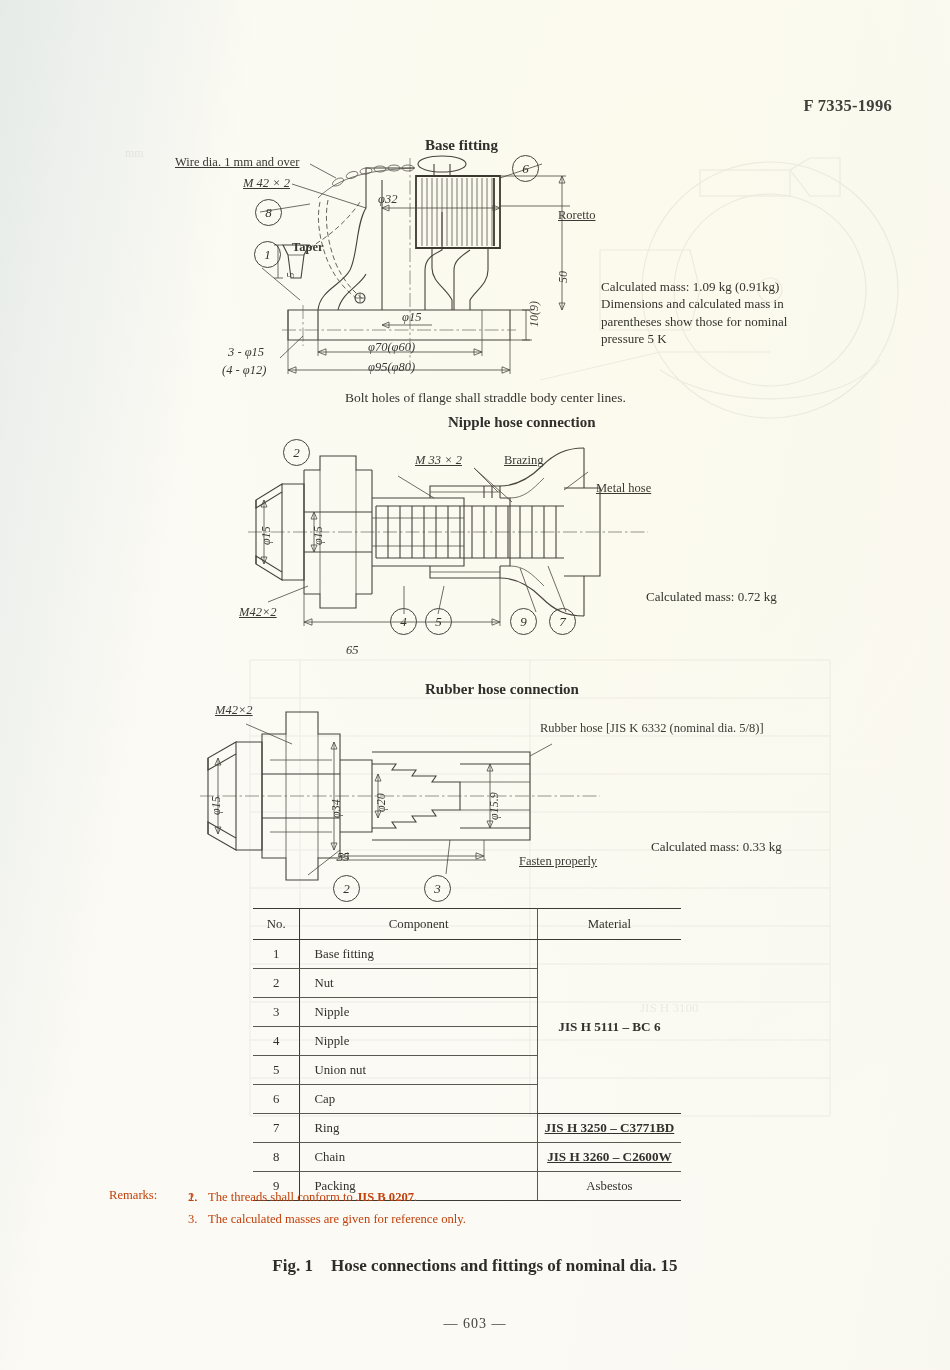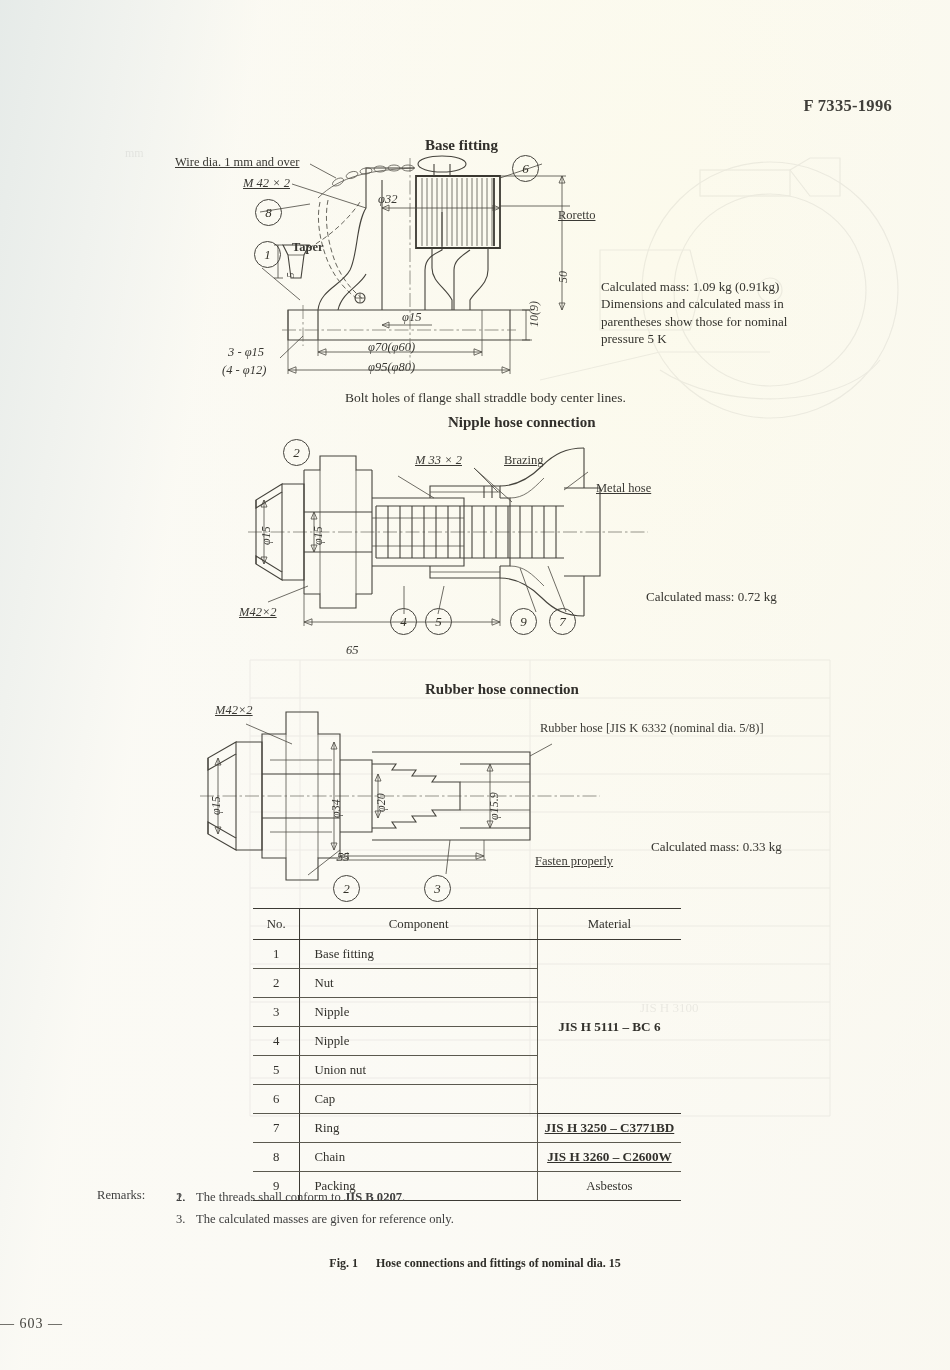--- a/index.html
+++ b/index.html
@@ -163,25 +163,25 @@
     font-weight: bold;
     font-size: 13.2px;
     border-bottom: 1.6px solid #3c3a34 !important;
   }
   td.mat-plain { font-weight: normal; font-size: 12.8px; }
   td.mat-bold  { font-weight: bold; font-size: 13.2px; text-decoration: underline; }
 
   
   .remarks-wrap {
     position: absolute;
-    left: 97px;
+    left: 109px;
     top: 1186px;
     width: 790px;
     font-size: 12.6px;
-    color: #404040;
+    color: #c2410c;
     line-height: 1.55;
   }
   .remarks-label {
     position: absolute;
     left: 0; top: 0;
     font-size: 12.6px;
   }
   .remarks-list {
     margin: 0;
     padding: 0;
@@ -199,29 +199,30 @@
     left: 0; top: 0;
   }
   .remarks-list b { font-weight: bold; }
 
   .fig-caption {
     position: absolute;
     left: 0; right: 0;
     top: 1256px;
     text-align: center;
     font-weight: bold;
-    font-size: 12px;
+    font-size: 17px;
     color: #2e2d28;
   }
   .fig-caption .sp { display: inline-block; width: 18px; }
 
   .page-no {
     position: absolute;
     left: 0; right: 0;
     top: 1316px;
+    text-align: center;
     font-size: 14px;
     color: #44433d;
     letter-spacing: 1px;
   }
 </style>
 </head>
 <body>
 
 <div class="paper-tint"></div>
 
@@ -510,21 +511,21 @@
 
     <path class="ln-lead" d="M46 24 L92 44"></path>
     <path class="ln-lead" d="M330 56 L352 44"></path>
     <path class="ln-lead" d="M140 150 L108 175"></path>
     <path class="ln-lead" d="M250 140 L246 174"></path>
     <path class="ln-lead" d="M136 160 L286 160"></path>
   </svg>
 
   <div class="lbl u ital" style="left:215px; top:703px;">M42×2</div>
   <div class="lbl" style="left:540px; top:721px;">Rubber hose [JIS K 6332 (nominal dia. 5/8)]</div>
-  <div class="lbl u" style="left:519px; top:854px;margin-left:16px;">Fasten properly</div>
+  <div class="lbl u" style="left:519px; top:854px;">Fasten properly</div>
   <div class="vrt" style="left:209px; top:815px; font-style:italic;">φ15</div>
   <div class="vrt" style="left:329px; top:818px; font-style:italic;">φ34</div>
   <div class="vrt" style="left:374px; top:812px; font-style:italic;">φ20</div>
   <div class="vrt" style="left:487px; top:820px; font-style:italic;">φ15.9</div>
   <div class="lbl ital" style="left:337px; top:850px;">55</div>
 
   <div class="balloon" style="left:333px; top:875px;">2</div>
   <div class="balloon" style="left:424px; top:875px;">3</div>
 
   <div class="note" style="left:651px; top:838px;">Calculated mass:  0.33 kg</div>

